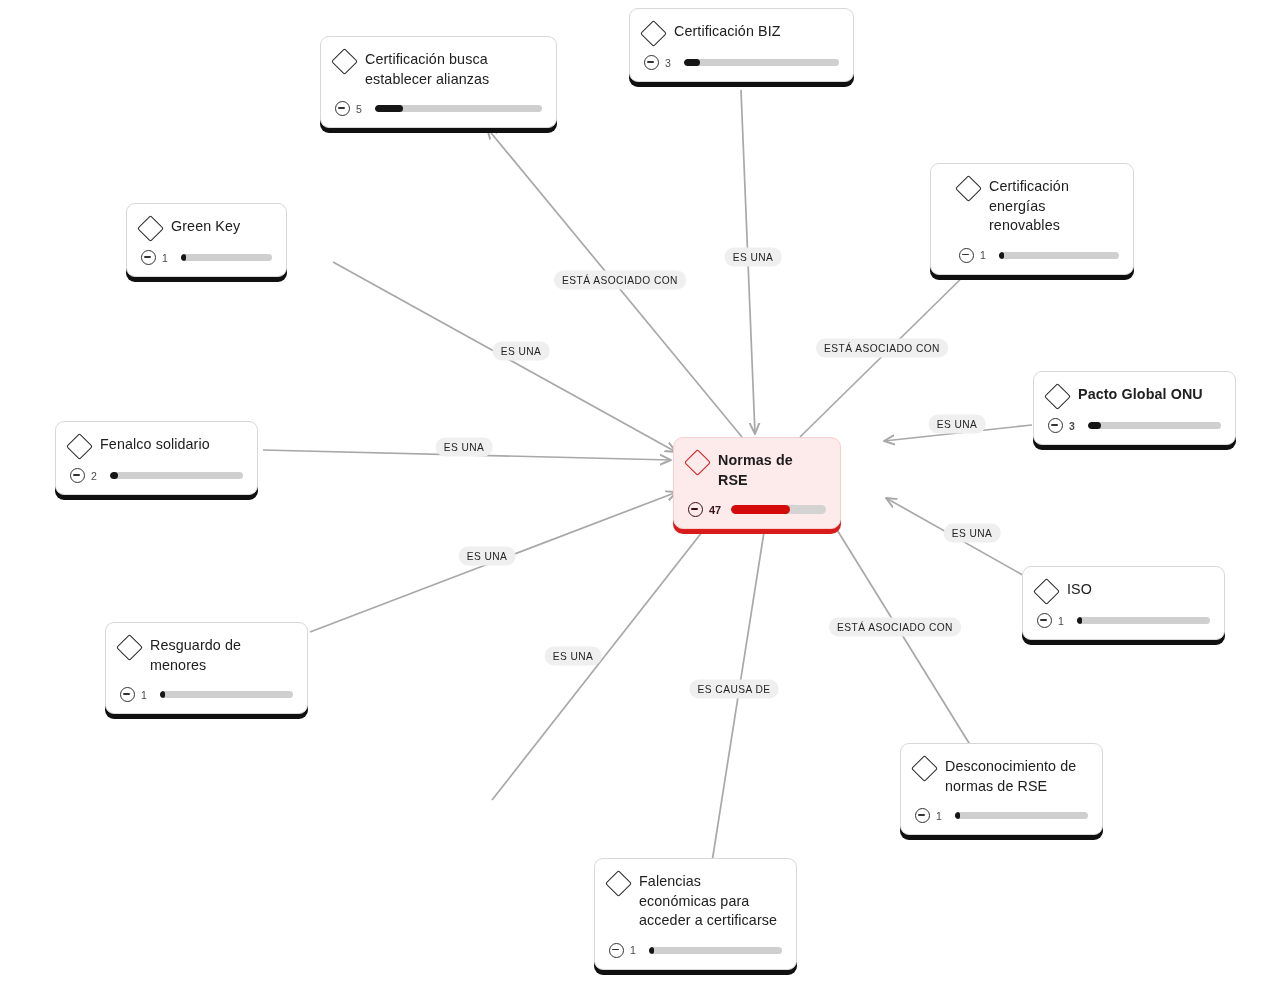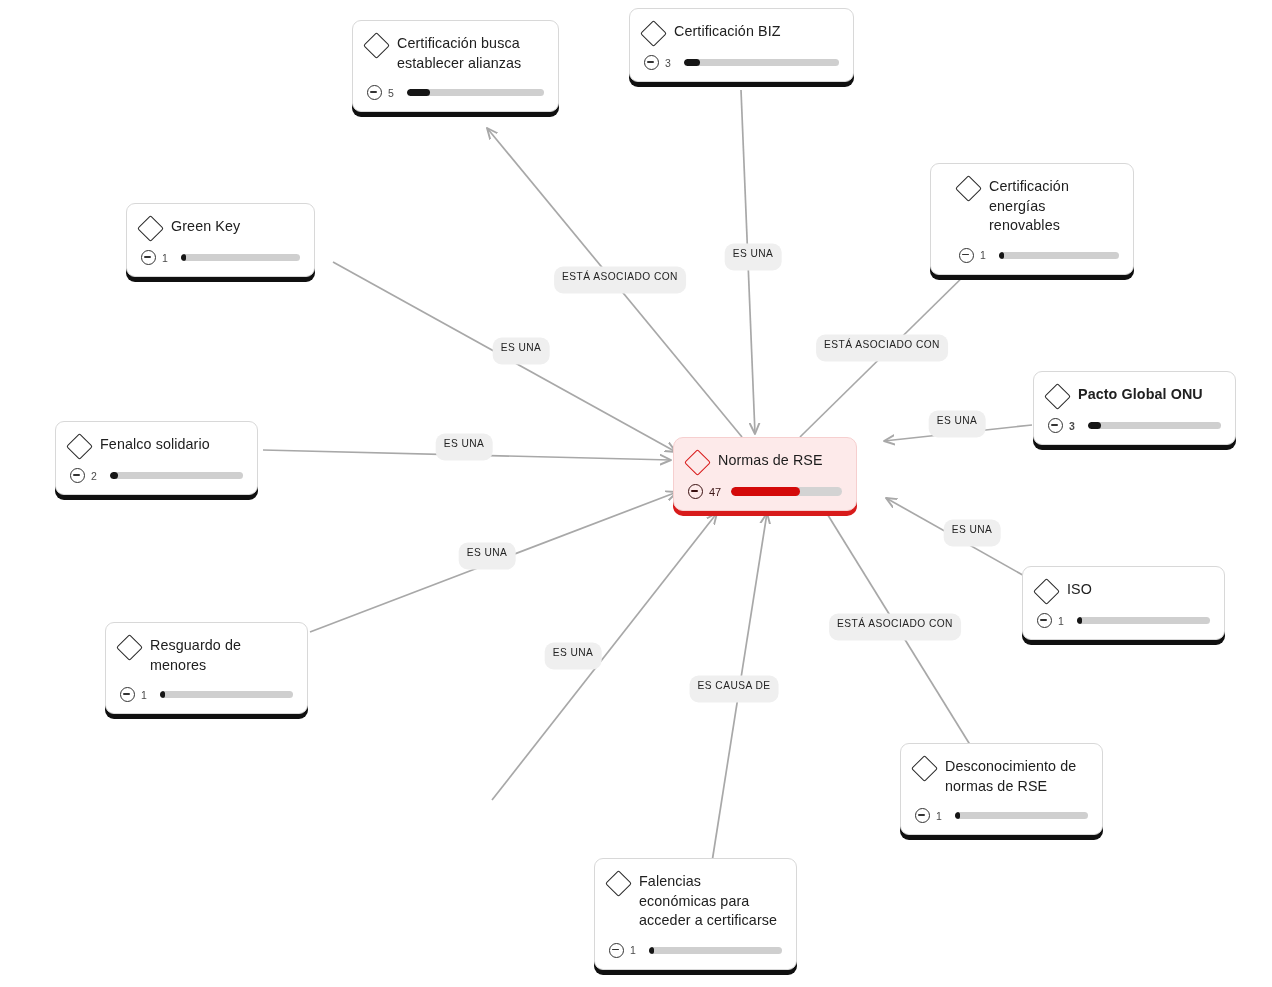--- a/index.html
+++ b/index.html
@@ -99,21 +99,21 @@
   .center .bar{height:9px;background:#d3d3d3;border-radius:5px;}
   .center .bar-fill{background:#d40a0a;border-radius:5px;}
 
   
   .edge-label{
     position:absolute;
     background:#efefef;
     color:#232323;
     font-size:10.2px;
     letter-spacing:.45px;
-    padding:4px 8px 12px 8px;
+    padding:4px 8px 4px 8px;
     border-radius:9px;
     white-space:nowrap;
     transform:translate(-50%,-50%);
     z-index:4;
   }
 </style>
 </head>
 <body>
 
 <div id="canvas">
@@ -155,21 +155,21 @@
   <div class="edge-label" style="left:882px;top:348px;">ESTÁ ASOCIADO CON</div>
   <div class="edge-label" style="left:957px;top:424px;">ES UNA</div>
   <div class="edge-label" style="left:972px;top:533px;">ES UNA</div>
   <div class="edge-label" style="left:895px;top:627px;">ESTÁ ASOCIADO CON</div>
   <div class="edge-label" style="left:734px;top:689px;">ES CAUSA DE</div>
   <div class="edge-label" style="left:573px;top:656px;">ES UNA</div>
   <div class="edge-label" style="left:487px;top:556px;">ES UNA</div>
   <div class="edge-label" style="left:464px;top:447px;">ES UNA</div>
   <div class="edge-label" style="left:521px;top:351px;">ES UNA</div>
 
-  <div class="node" style="left:320px;top:20px;width:207px;margin-left:32px;">
+  <div class="node" style="left:320px;top:36px;width:237px;">
     <div class="node-head">
       <span class="diamond"></span>
       <span class="node-title">Certificación busca establecer alianzas</span>
     </div>
     <div class="node-meta">
       <span class="dots-icon"></span>
       <span class="count">5</span>
       <span class="bar">
           <span class="bar-fill" style="width: 17%;"></span>
         </span>
@@ -282,35 +282,35 @@
     </div>
     <div class="node-meta">
       <span class="dots-icon"></span>
       <span class="count">2</span>
       <span class="bar">
           <span class="bar-fill" style="width: 6%;"></span>
         </span>
     </div>
   </div>
 
-  <div class="node" style="left:126px;top:203px;width:189px;">
+  <div class="node" style="left:126px;top:203px;width:161px;">
     <div class="node-head">
       <span class="diamond"></span>
       <span class="node-title">Green Key</span>
     </div>
     <div class="node-meta">
       <span class="dots-icon"></span>
       <span class="count">1</span>
       <span class="bar">
           <span class="bar-fill" style="width: 3%;"></span>
         </span>
     </div>
   </div>
 
-  <div class="node center" style="left:673px;top:437px;width:184px;">
+  <div class="node center" style="left:673px;top:437px;width:168px;font-weight:bold;">
     <div class="node-head">
       <span class="diamond"></span>
       <span class="node-title">Normas de RSE</span>
     </div>
     <div class="node-meta">
       <span class="dots-icon"></span>
       <span class="count">47</span>
       <span class="bar">
           <span class="bar-fill" style="width: 62%;"></span>
         </span>

